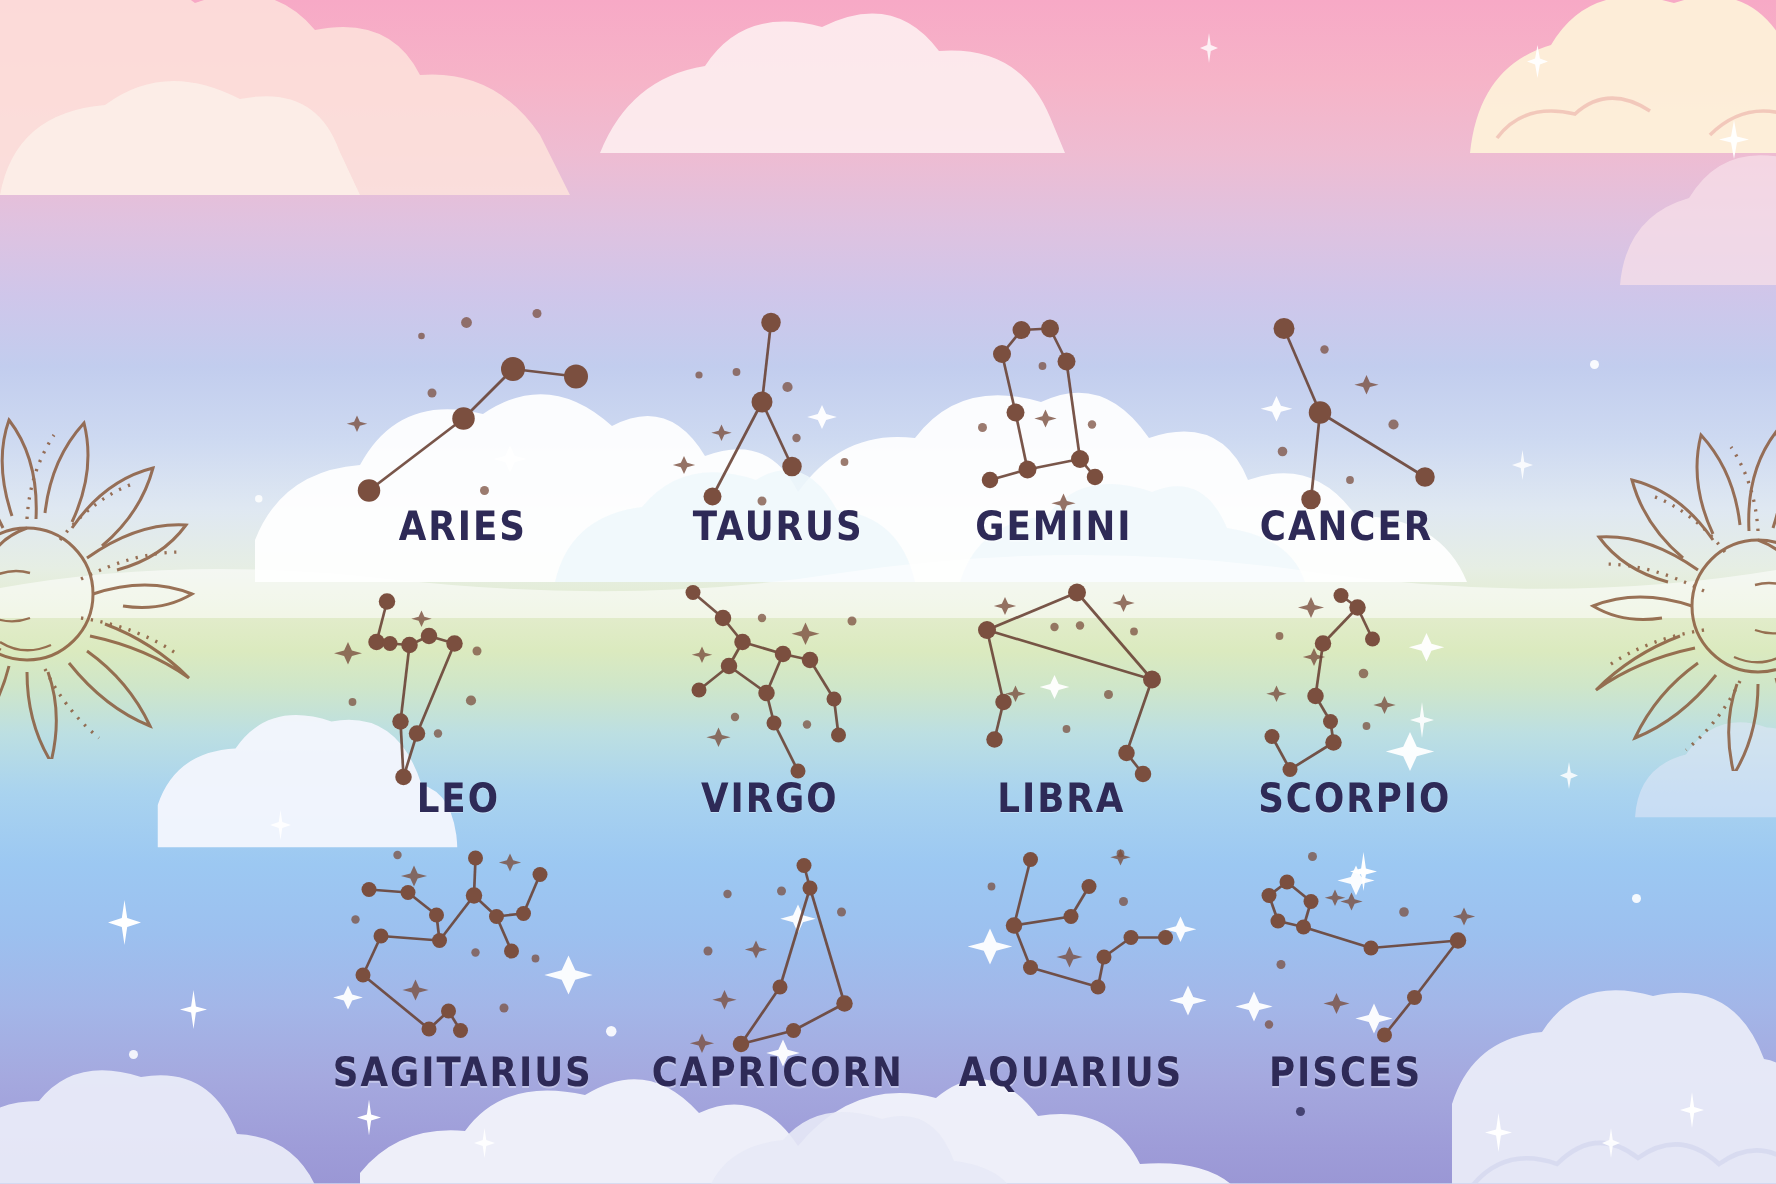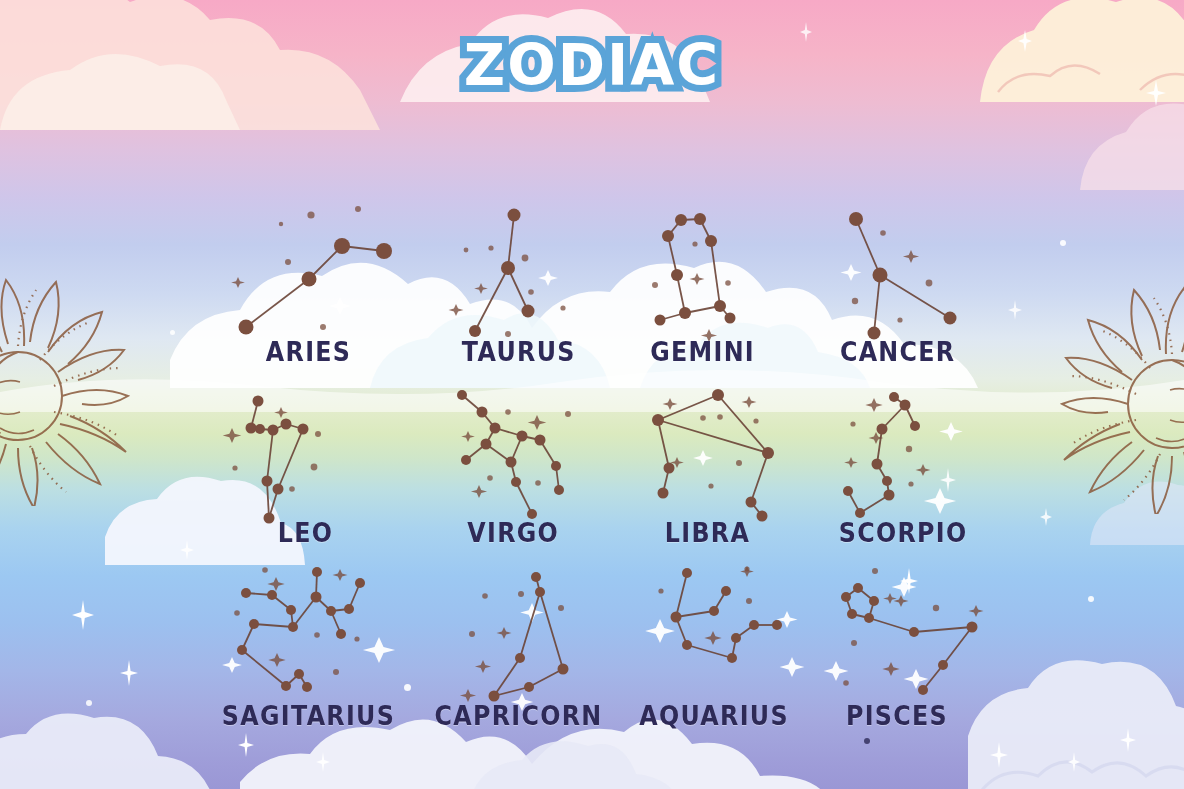--- a/index.html
+++ b/index.html
@@ -330,21 +330,20 @@
           <path d="M58 134 Q26 142 0 160"></path>
           <path d="M78 156 Q64 186 60 214"></path>
           <path d="M108 170 Q122 198 144 216"></path>
           <path d="M132 136 Q170 142 196 160"></path>
         </g>
       </g>
     </svg>
   </div>
 
   <div id="title-block">
-    <span class="title-line" id="title-top">ZODIAC</span>
   </div>
 
   <div id="grid">
       <div class="cell" style="left: 232px; top: 205px;">
         <svg width="170" height="145" viewBox="0 0 170 145">
           <circle cx="49" cy="19" r="2.2" fill="#7b4f3f" opacity="0.75"></circle>
           <circle cx="79" cy="10" r="3.6" fill="#7b4f3f" opacity="0.75"></circle>
           <circle cx="126" cy="4" r="3" fill="#7b4f3f" opacity="0.75"></circle>
           <circle cx="56" cy="57" r="3" fill="#7b4f3f" opacity="0.75"></circle>
           <circle cx="91" cy="122" r="3" fill="#7b4f3f" opacity="0.75"></circle>

